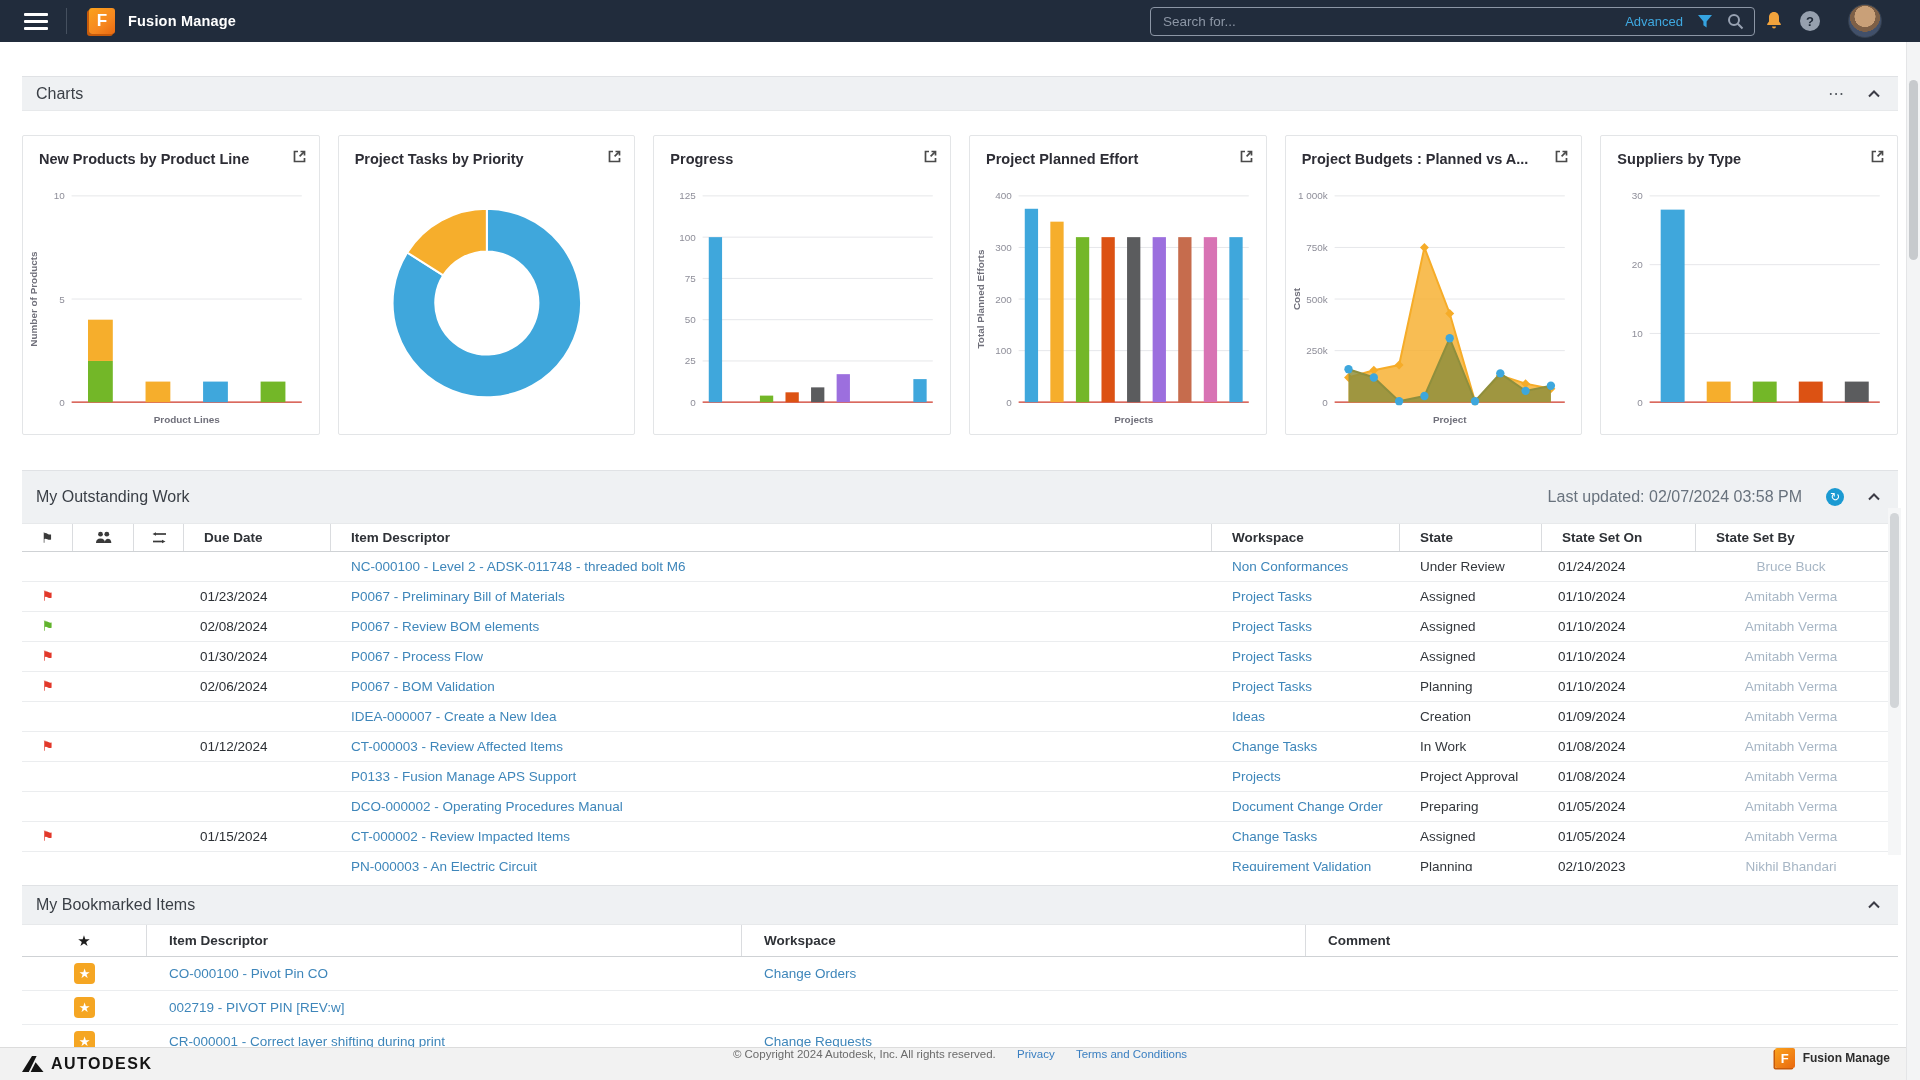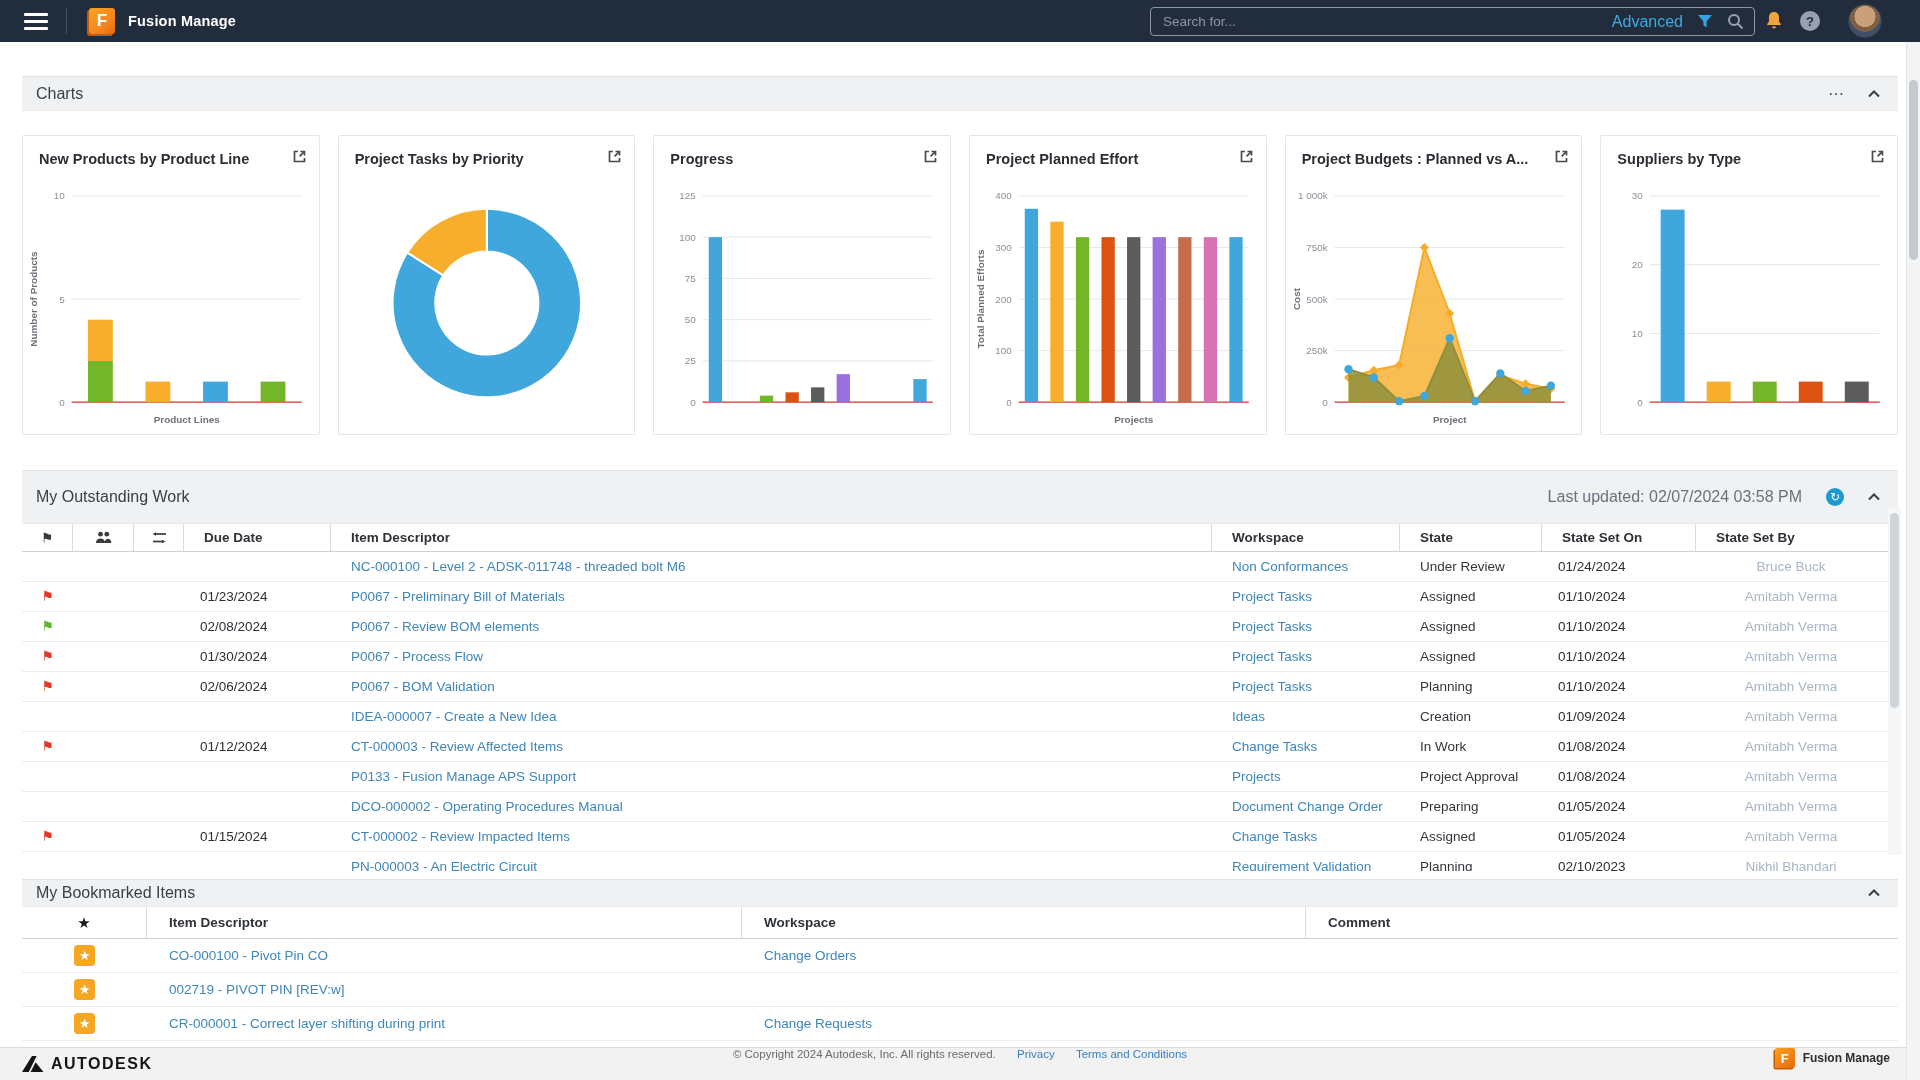--- a/index.html
+++ b/index.html
@@ -14,21 +14,21 @@
   .nav-divider { width:1px; height:26px; background:#45505f; margin-left:18px; }
   .app-logo { width:26px; height:26px; margin-left:22px; background:linear-gradient(140deg,#fba21c 0%,#f6871f 60%,#e96910 100%);
               border-radius:3px; display:flex; align-items:center; justify-content:center;
               box-shadow:-2px 2px 0 #c75a0a; color:#fff; font-weight:bold; font-size:17px; }
   .app-title { color:#fff; font-size:14.5px; font-weight:600; margin-left:13px; letter-spacing:.2px; }
   .search-box { position:absolute; left:1150px; top:7px; width:605px; height:29px; border:1px solid #8c96a5;
                 border-radius:4px; display:flex; align-items:center; padding:0 10px 0 12px; }
   .search-box input { flex:1; background:transparent; border:none; outline:none; color:#dfe4ea; font-size:13.5px;
                       font-family:"Liberation Sans",sans-serif; }
   .search-box input::placeholder { color:#8c96a5; }
-  .advanced-link { color:#3fa9e1; font-size:16px; margin-right:14px; cursor:pointer; white-space:nowrap; }
+  .advanced-link { color:#3fa9e1; font-size:13px; margin-right:14px; cursor:pointer; white-space:nowrap; }
   .nav-icon { display:flex; align-items:center; justify-content:center; cursor:pointer; }
   .bell { position:absolute; left:1765px; top:11px; }
   .help { position:absolute; left:1800px; top:11px; width:20px; height:20px; border-radius:50%; background:#96a0ae;
           color:#1f2937; font-size:13px; font-weight:bold; }
   .avatar { position:absolute; left:1848px; top:4px; width:34px; height:34px; border-radius:50%;
             background:radial-gradient(circle at 50% 36%, #c9a078 0 40%, #7e6047 41% 58%, #41506a 59%);
             border:1px solid #35404f; cursor:pointer; }
 
   
   .section-bar { margin:0 22px; background:#eff1f3; border-top:1px solid #e0e2e5; border-bottom:1px solid #e7e9eb;
@@ -66,21 +66,21 @@
   .orows-clip { height:319px; overflow:hidden; position:relative; }
   .orow { height:30px; line-height:29px; border-bottom:1px solid #ebedef; font-size:13.5px; }
   .orow .c { overflow:hidden; white-space:nowrap; padding-left:20px; }
   .orow .flagc { padding-left:0; text-align:center; }
   .flagg { font-size:14px; font-family:"DejaVu Sans",sans-serif; }
   .lnk { color:#3e86ba; }
   .due { padding-left:16px !important; color:#2b2f34; }
   .setby { color:#a7b6c5; text-align:center; padding-left:0 !important; }
 
   
-  .bookmarks-bar { margin-top:8px; height:28px; }
+  .bookmarks-bar { margin-top:14px; height:40px; }
   .btable { margin:0 22px; }
   .bhead, .brow { display:grid; grid-template-columns:125px 595px 564px 560px; }
   .bhead { height:32px; border-bottom:1px solid #cfd2d5; }
   .bhead .hc { display:flex; align-items:center; padding-left:22px; font-size:13.5px; font-weight:700; color:#2f3237;
                border-right:1px solid #dadcdf; overflow:hidden; white-space:nowrap; }
   .bhead .hc:last-child { border-right:none; }
   .bhead .icon-c { justify-content:center; padding-left:0; font-size:15px; color:#1c1c1c; }
   .brow { height:34px; border-bottom:1px solid #ebedef; font-size:13.5px; align-items:center; }
   .brow .c { overflow:hidden; white-space:nowrap; padding-left:22px; }
   .brow .starc { padding-left:0; display:flex; justify-content:center; }

